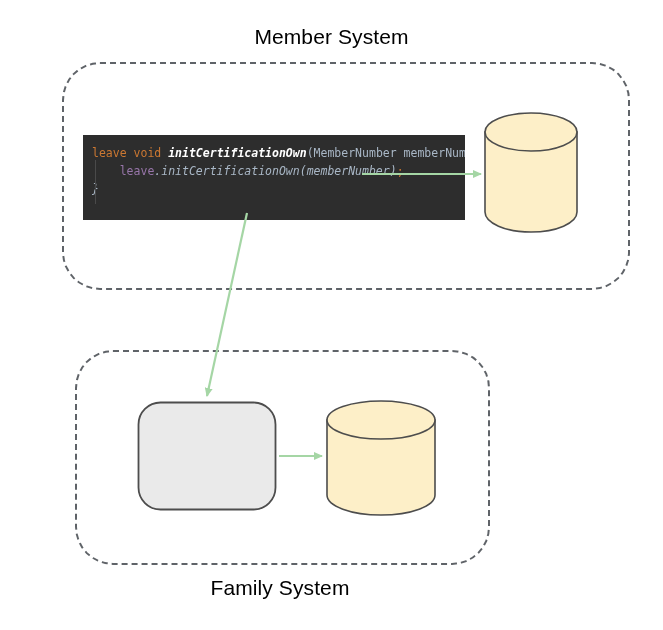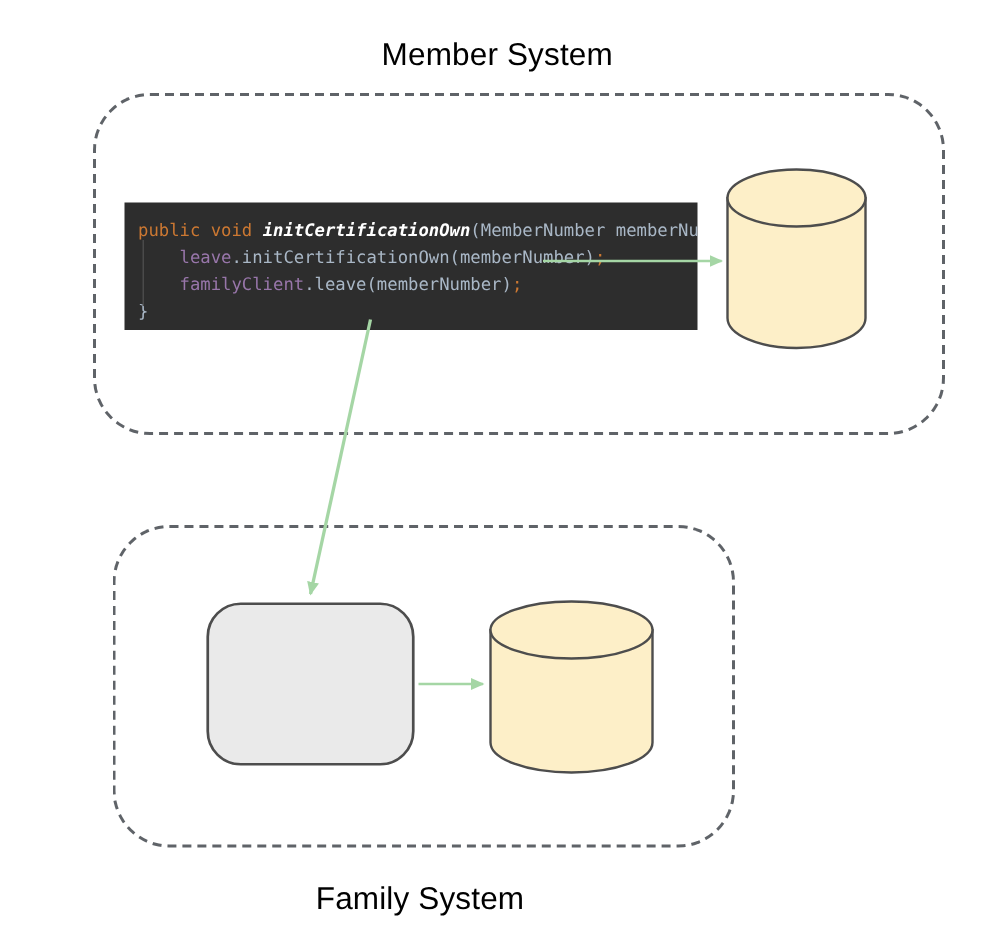--- a/index.html
+++ b/index.html
@@ -26,21 +26,21 @@
     white-space: nowrap;
     text-align: center;
   }
   #member-title {
     top: 25px;
     left: 0;
     width: 663px;
     text-align: center;
   }
   #family-title {
-    top: 588px;
+    top: 576px;
     left: 0;
     width: 560px;
   }
   .dashed-box {
     position: absolute;
     border: 2px dashed #5f6368;
     border-radius: 38px;
     box-sizing: border-box;
     background: transparent;
   }
@@ -80,21 +80,21 @@
     left: 95px;
     top: 160px;
     width: 1px;
     height: 44px;
     background: #4a4a4a;
   }
   .tok-kw { color: #cc7832; }
   .tok-fn { color: #ffffff; font-weight: bold; font-style: italic; }
   .tok-type { color: #a9b7c6; }
   .tok-var { color: #9876aa; }
-  .tok-plain { color: #a9b7c6; }
+  .tok-plain { color: #a9b7c6; font-style: italic; }
   .tok-punc { color: #cc7832; }
 
   .cylinder {
     position: absolute;
   }
   .round-rect {
     position: absolute;
   }
   svg { display: block; overflow: visible; }
 </style>
@@ -105,25 +105,24 @@
 
   <div class="sys-title" id="member-title">Member System</div>
 
   <div class="sys-title" id="family-title">Family System</div>
 
   <div class="dashed-box" id="member-box"></div>
 
   <div class="dashed-box" id="family-box"></div>
 
   <div class="code-block">
-    <div class="code-line"><span class="tok-kw">public void </span><span class="tok-fn">initCertificationOwn</span><span class="tok-type">(MemberNumber memberNumber) {</span></div>
+    <div class="code-line"><span class="tok-kw">leave void </span><span class="tok-fn">initCertificationOwn</span><span class="tok-type">(MemberNumber memberNumber) {</span></div>
 
     <div class="code-line"><span class="tok-var">    leave</span><span class="tok-plain">.initCertificationOwn(memberNumber)</span><span class="tok-punc">;</span></div>
 
-    <div class="code-line"><span class="tok-var">    familyClient</span><span class="tok-plain">.leave(memberNumber)</span><span class="tok-punc">;</span></div>
 
     <div class="code-line"><span class="tok-plain">}</span></div>
   </div>
   <div class="indent-guide"></div>
 
   <div class="cylinder" style="left:483px; top:112px;">
     <svg width="96" height="120" viewBox="0 0 96 120">
       <path d="M2,20 L2,100 A46,20 0 0 0 94,100 L94,20 Z" fill="#FDEFC8" stroke="#4D4D4D" stroke-width="1.6"></path>
       <ellipse cx="48" cy="20" rx="46" ry="19" fill="#FDEFC8" stroke="#4D4D4D" stroke-width="1.6"></ellipse>
     </svg>

